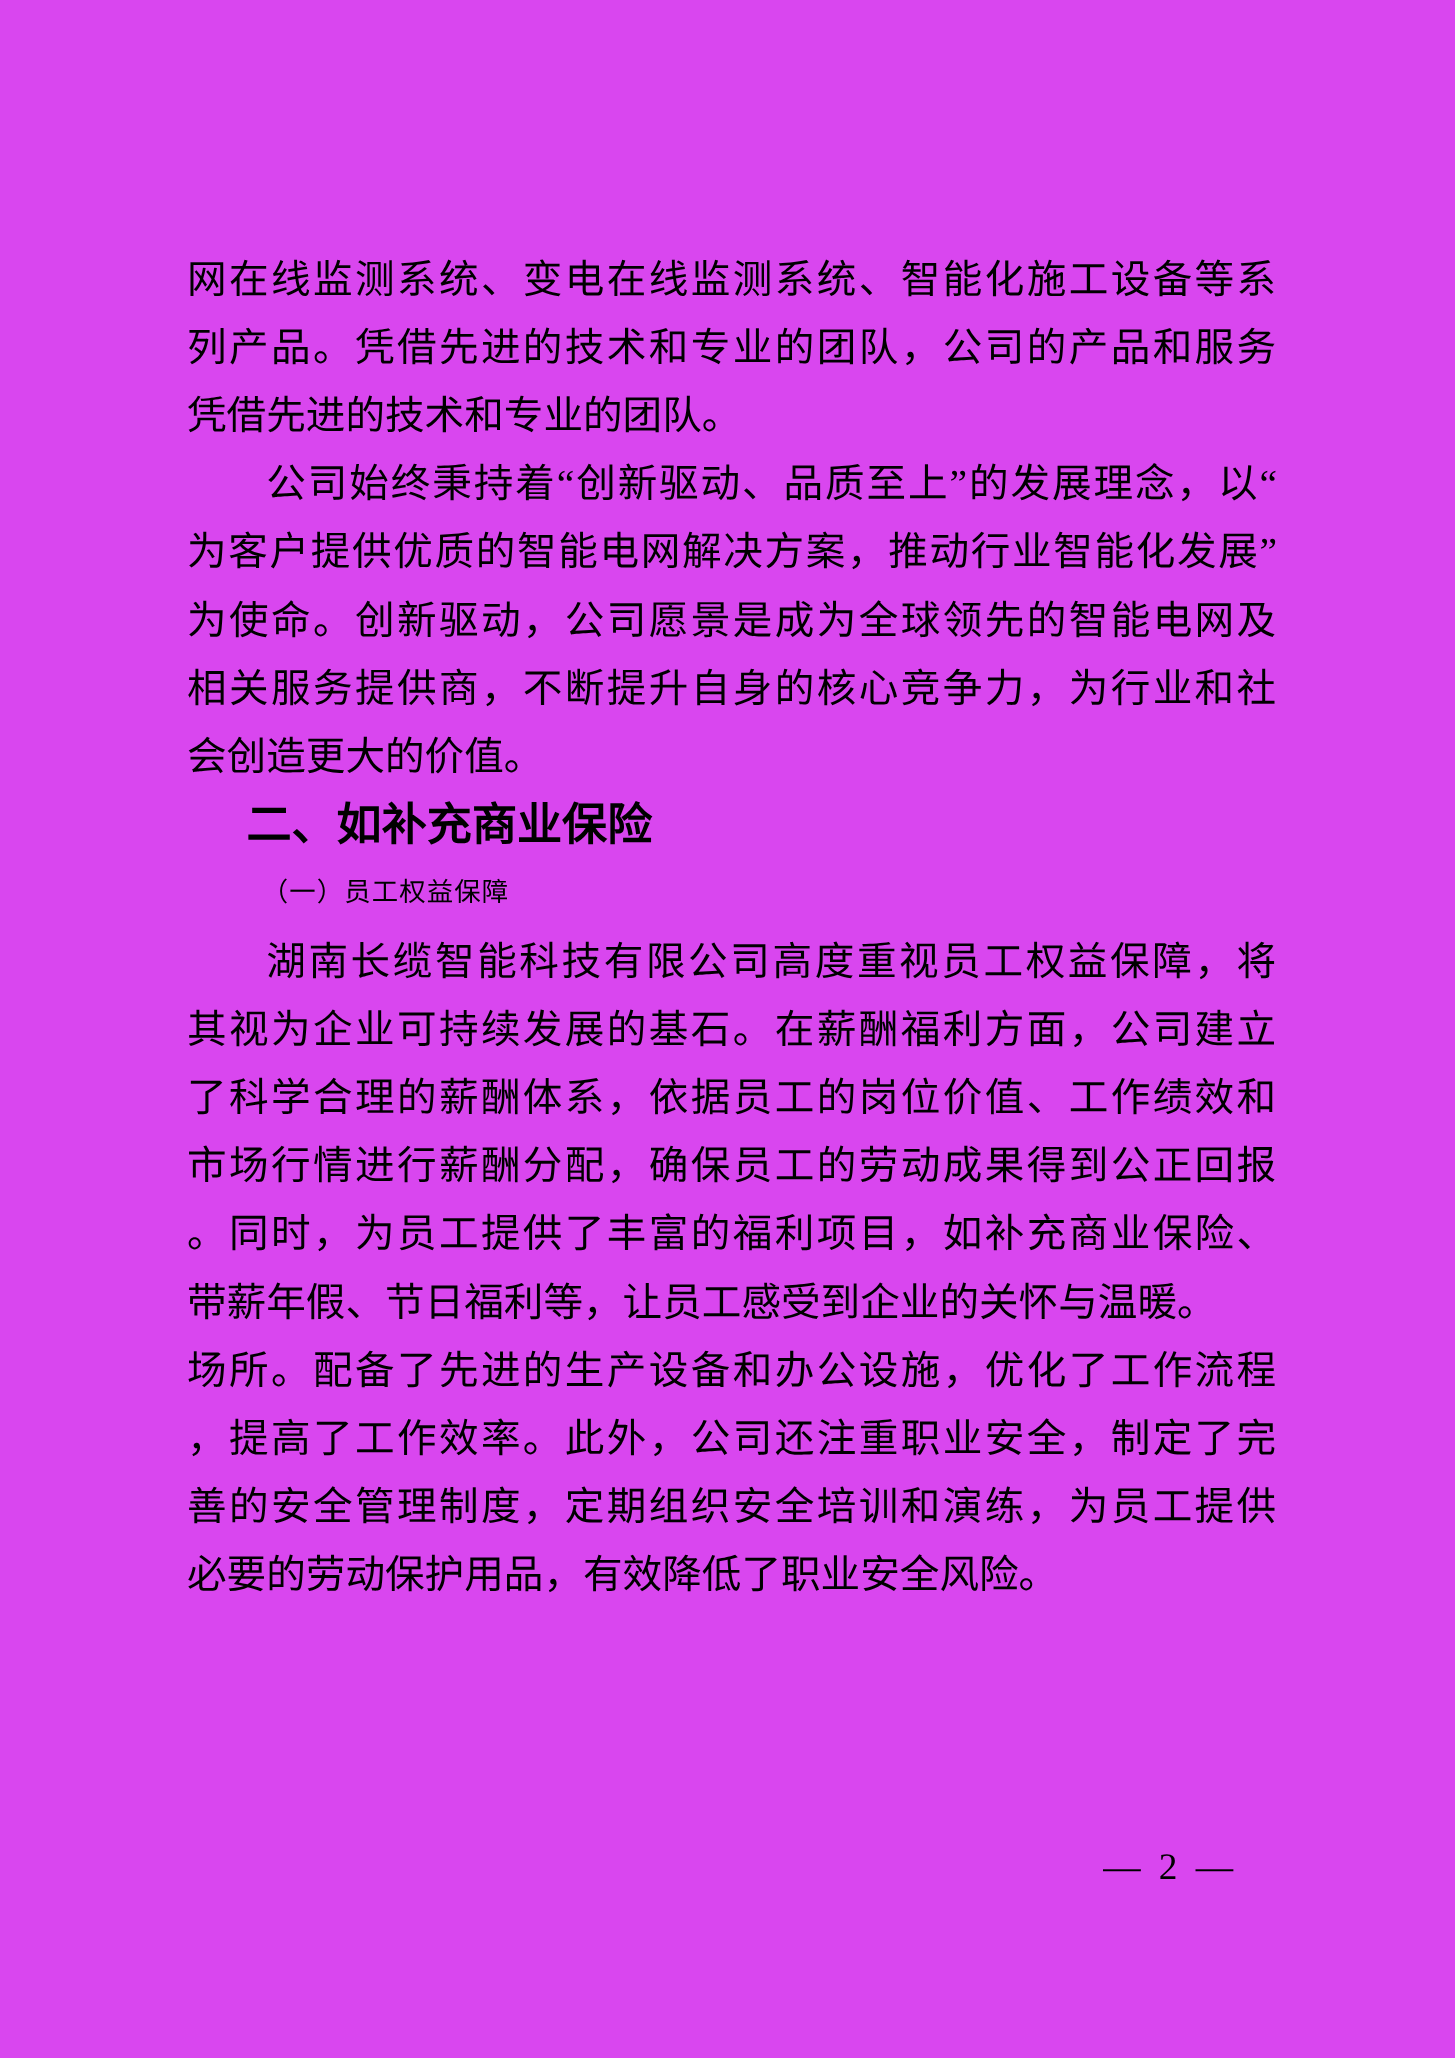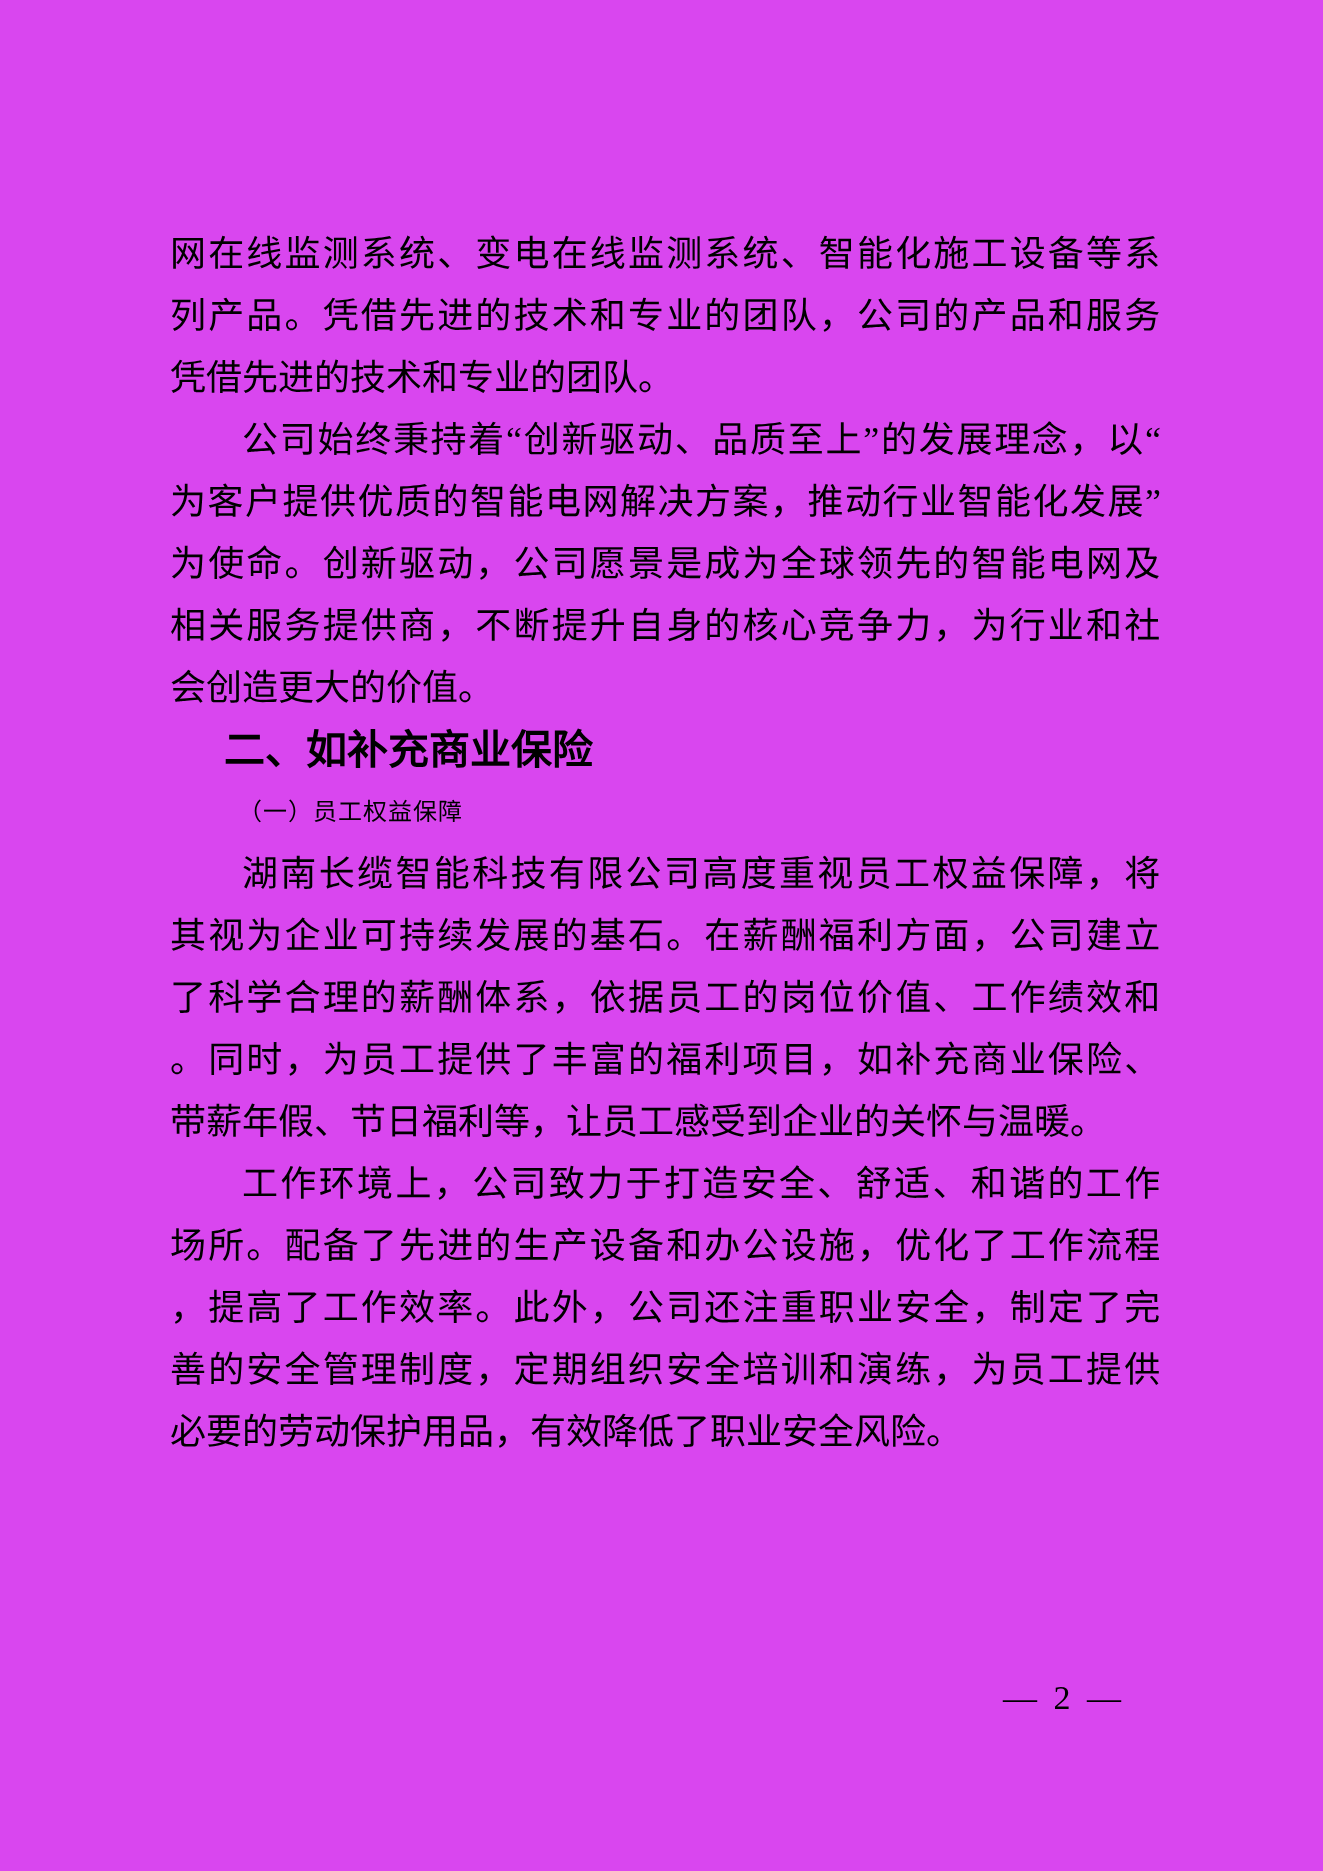--- a/index.html
+++ b/index.html
@@ -104,26 +104,26 @@
     </section>
 
     <h2 class="h1">二、如补充商业保险</h2>
 
     <h3 class="h2">（一）员工权益保障</h3>
 
     <section>
       <p class="ln j ind">湖南长缆智能科技有限公司高度重视员工权益保障，将</p>
       <p class="ln j">其视为企业可持续发展的基石。在薪酬福利方面，公司建立</p>
       <p class="ln j">了科学合理的薪酬体系，依据员工的岗位价值、工作绩效和</p>
+      <p class="ln j">市场行情进行薪酬分配，确保员工的劳动成果得到公正回报</p>
       <p class="ln j">。同时，为员工提供了丰富的福利项目，如补充商业保险、</p>
       <p class="ln end">带薪年假、节日福利等，让员工感受到企业的关怀与温暖。</p>
     </section>
 
     <section>
-      <p class="ln j ind">工作环境上，公司致力于打造安全、舒适、和谐的工作</p>
       <p class="ln j">场所。配备了先进的生产设备和办公设施，优化了工作流程</p>
       <p class="ln j">，提高了工作效率。此外，公司还注重职业安全，制定了完</p>
       <p class="ln j">善的安全管理制度，定期组织安全培训和演练，为员工提供</p>
       <p class="ln end">必要的劳动保护用品，有效降低了职业安全风险。</p>
     </section>
 
   </main>
 
   <footer class="page-footer">
     <span>— 2 —</span>

